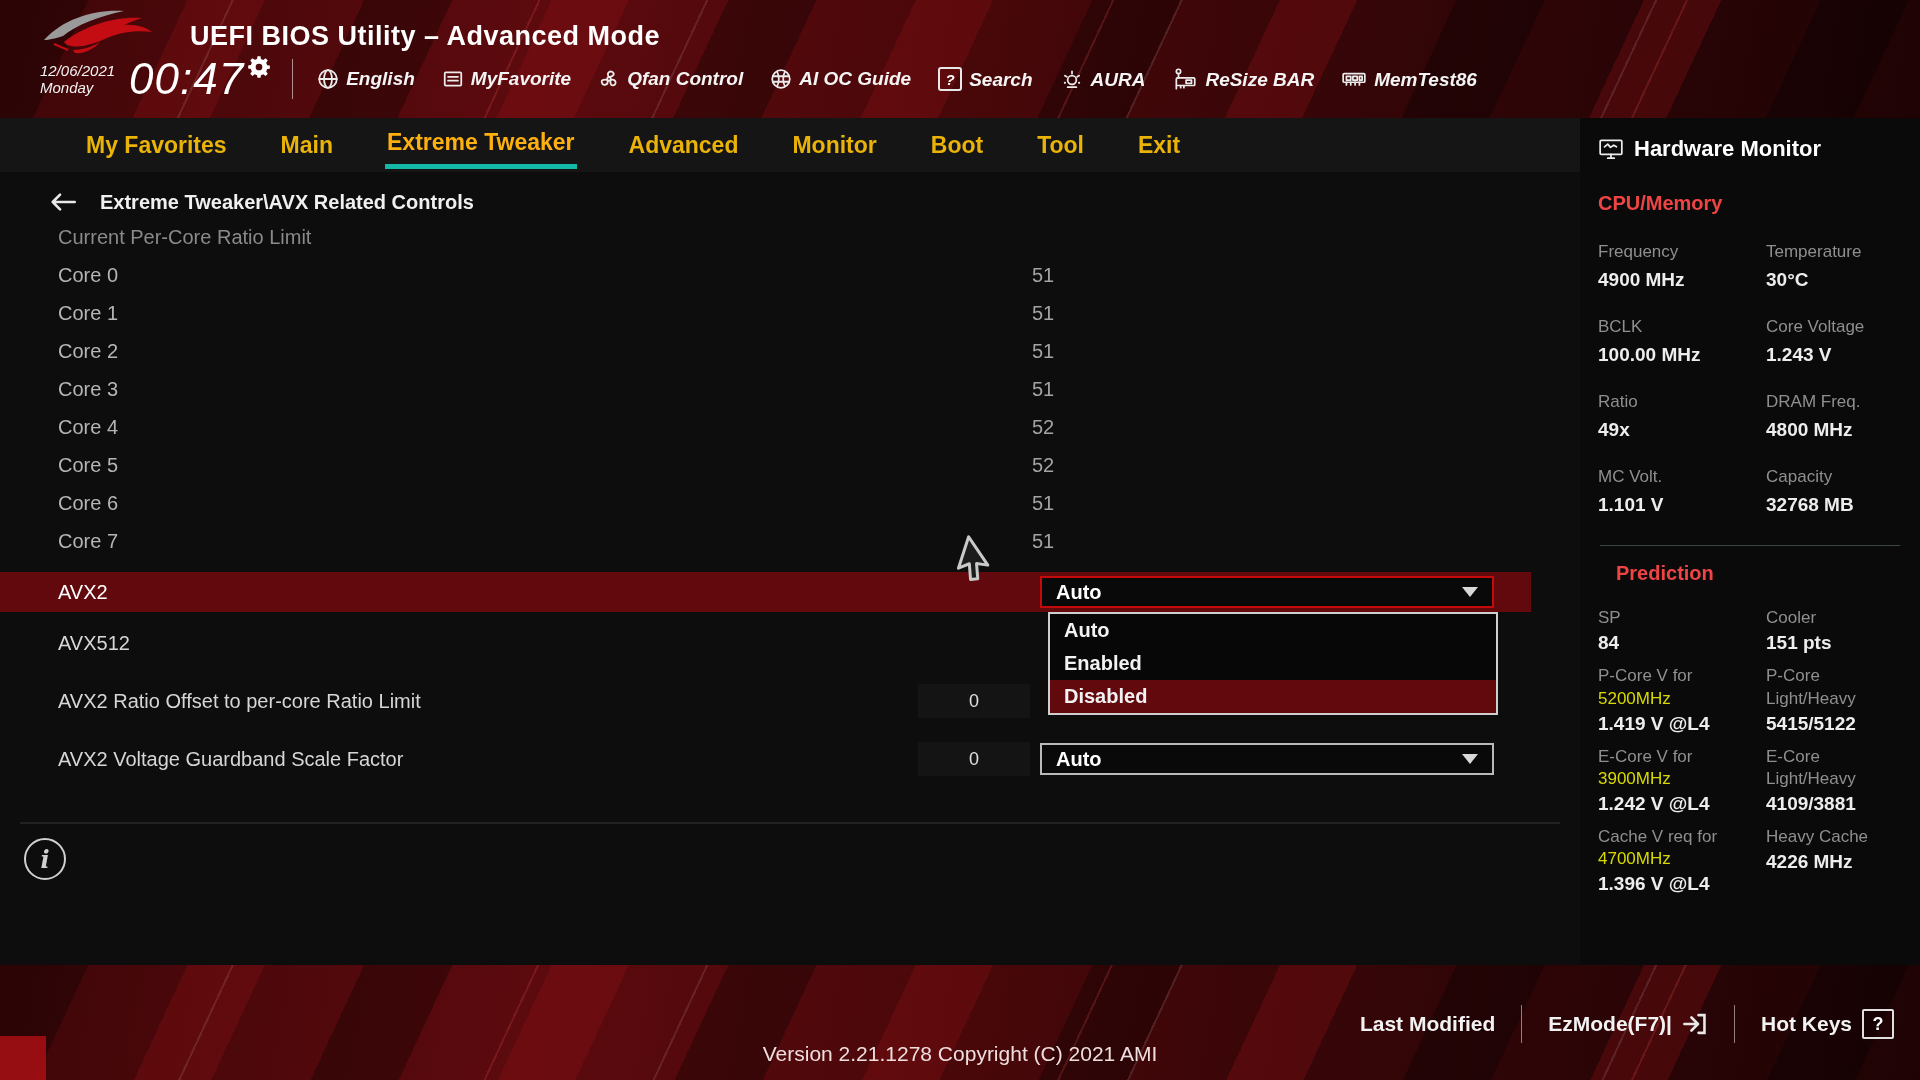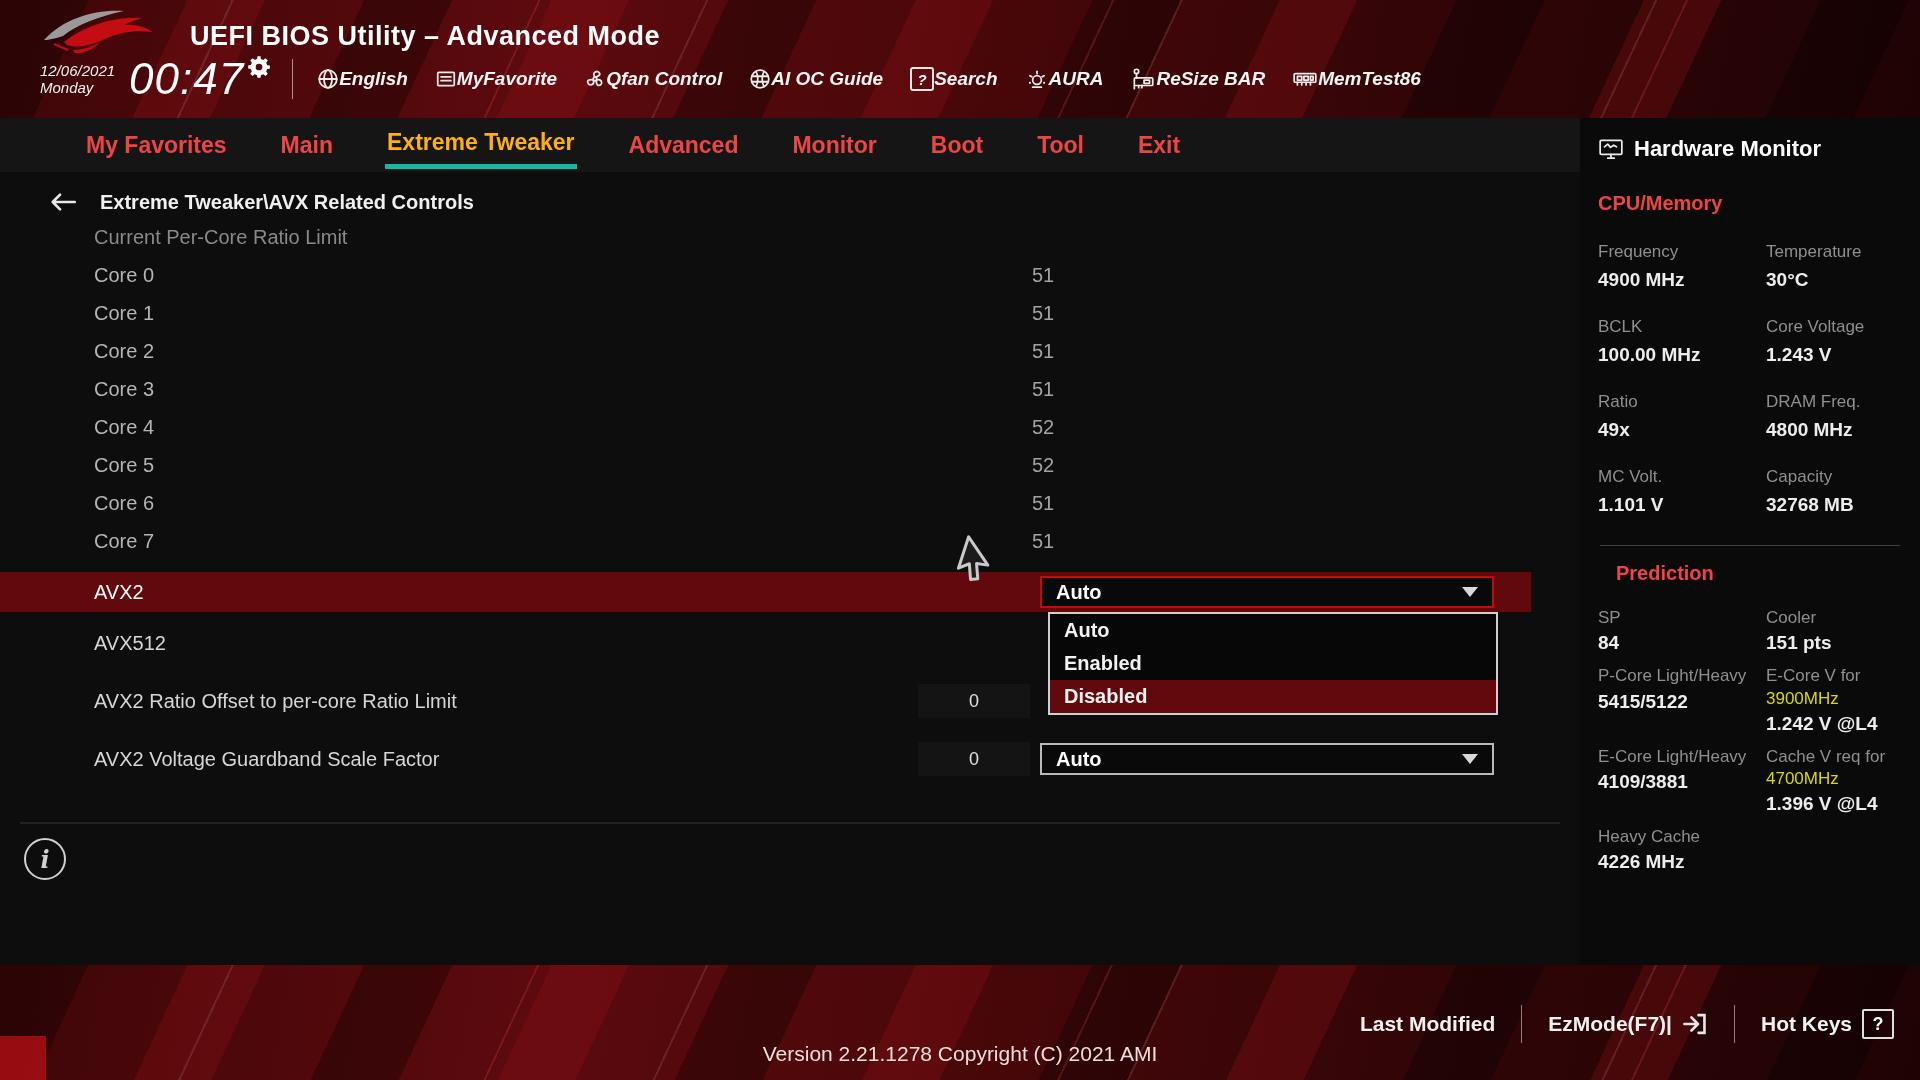--- a/index.html
+++ b/index.html
@@ -18,31 +18,31 @@
   }
   header.top { position:absolute; left:0; top:0; width:1920px; height:118px; }
   .brand-row { position:absolute; left:40px; top:4px; display:flex; align-items:center; }
   .app-title { color:#fff; font-size:27px; font-weight:bold; letter-spacing:0.5px; margin-left:22px; margin-top:10px; }
   .status-row { position:absolute; left:40px; top:54px; display:flex; align-items:center;font-style:italic; }
   .date-block { font-size:15px; color:#f2f2f2; line-height:1.15; }
   .time { font-size:44px; color:#fff; font-weight:normal; margin-left:14px; letter-spacing:1px; }
   .gear { margin:-24px 0 0 2px; cursor:pointer; }
   .vdiv { width:1px; height:40px; background:rgba(255,255,255,0.55); margin:0 24px 0 20px; }
   .toolbar { display:flex; align-items:center; gap:27px; }
-  .tb-item { display:flex; align-items:center; color:#f4f4f4; font-size:19px; font-weight:bold; cursor:pointer; white-space:nowrap; }
+  .tb-item { display:flex; align-items:flex-end; gap:7px; color:#f4f4f4; font-size:19px; font-weight:bold; cursor:pointer; white-space:nowrap; }
   .badge-q { display:inline-flex; align-items:center; justify-content:center; width:24px; height:24px; border:2px solid #e8e8e8; border-radius:3px; font-size:15px; font-weight:bold; color:#fff; }
   
   nav.tabs { position:absolute; left:0; top:118px; width:1580px; height:54px; background:#151515; display:flex; align-items:center; gap:50px; padding-left:84px; }
-  .tab { color:#ef4444; font-size:23px; font-weight:bold; cursor:pointer; padding:8px 2px; white-space:nowrap; }
+  .tab { color:#eab308; font-size:23px; font-weight:bold; cursor:pointer; padding:8px 2px; white-space:nowrap; }
   .tab.active { color:#ffb011; border-bottom:5px solid #14b8a6; }
   
   section.content { position:absolute; left:0; top:172px; width:1580px; height:793px; background:#0d0d0d; }
   .breadcrumb { display:flex; align-items:center; gap:22px; padding:14px 0 0 48px; height:46px; }
   .breadcrumb span { color:#f0f0f0; font-size:20px; font-weight:bold; }
-  .row { position:relative; height:38px; display:flex; align-items:center; padding-left:94px; font-size:20px; color:#b5b5b5; }
+  .row { position:relative; height:38px; display:flex; align-items:center; padding-left:58px; font-size:20px; color:#b5b5b5; }
   .row .val { position:absolute; left:1032px; color:#a3a3a3; }
   .row.sect { color:#8a8a8a; }
   .row.hl-row { height:40px; margin-top:12px; background:#62090e; color:#fff; width:1531px; }
   .row.plain { color:#d6d6d6; }
   .row.mt12 { margin-top:12px; } .row.mt20 { margin-top:20px; }
   .numbox { position:absolute; left:918px; width:112px; height:34px; background:#141414; color:#e0e0e0; display:flex; align-items:center; justify-content:center; font-size:18px; }
   .select { position:absolute; left:1040px; width:454px; height:32px; background:#090909; display:flex; align-items:center; padding-left:14px; color:#fff; font-size:20px; font-weight:bold; cursor:pointer; }
   .select .caret { position:absolute; right:14px; width:0; height:0; border-left:8px solid transparent; border-right:8px solid transparent; border-top:10px solid #d8d8d8; }
   .select.redborder { border:2px solid #c40a0a; top:4px; }
   .select.grayborder { border:2px solid #b9b9b9; top:3px; }
@@ -331,20 +331,24 @@
     <div class="hm-grid pred">
       <div class="stat">
           <div class="s-label">SP</div>
           <div class="s-value">84</div>
         </div>
       <div class="stat">
           <div class="s-label">Cooler</div>
           <div class="s-value">151 pts</div>
         </div>
       <div class="stat">
+          <div class="s-label"><span>P-Core V for </span><span class="hl">5200MHz</span></div>
+          <div class="s-value">1.419 V @L4</div>
+        </div>
+      <div class="stat">
           <div class="s-label">P-Core Light/Heavy</div>
           <div class="s-value">5415/5122</div>
         </div>
       <div class="stat">
           <div class="s-label"><span>E-Core V for </span><span class="hl">3900MHz</span></div>
           <div class="s-value">1.242 V @L4</div>
         </div>
       <div class="stat">
           <div class="s-label">E-Core Light/Heavy</div>
           <div class="s-value">4109/3881</div>

